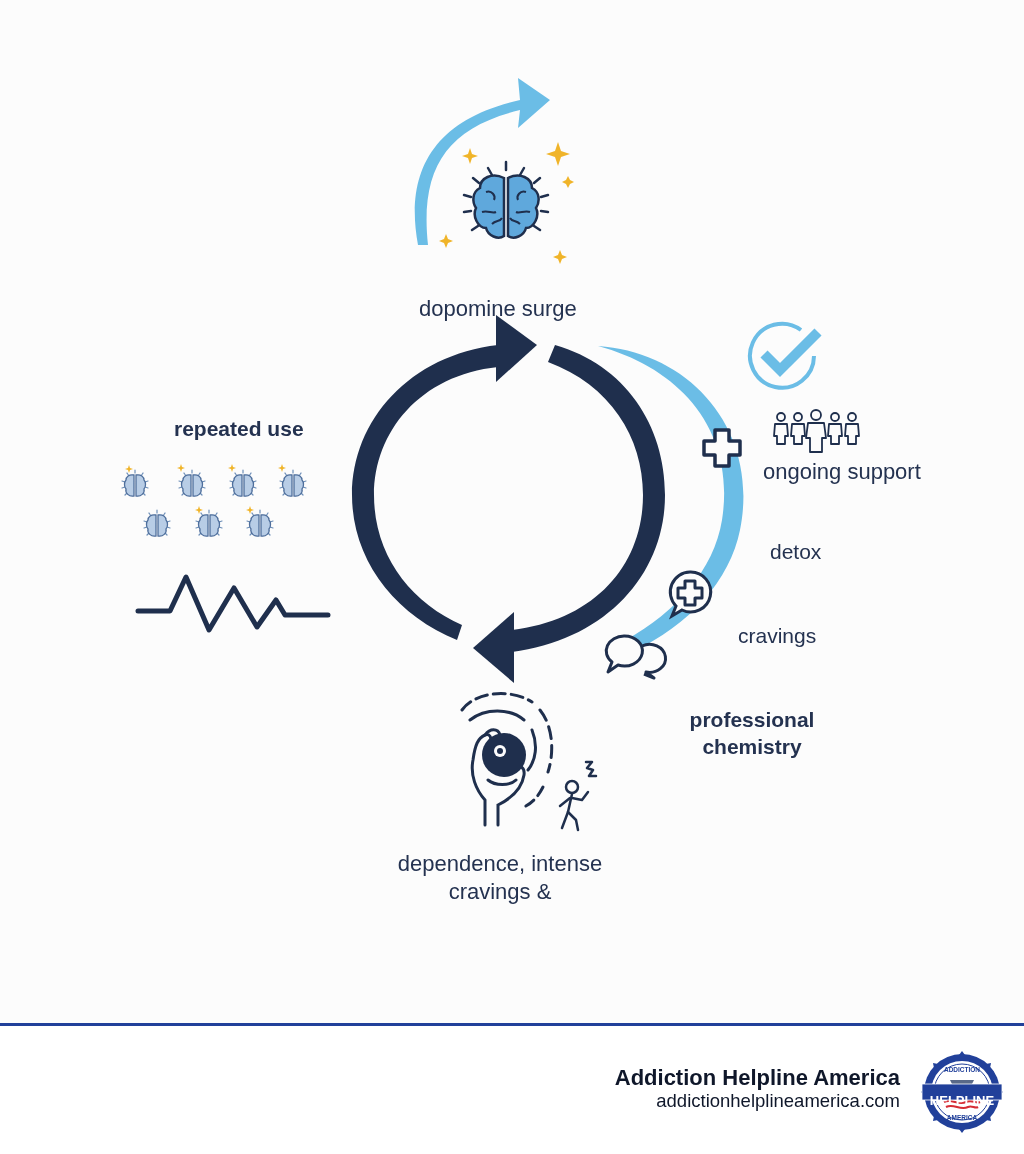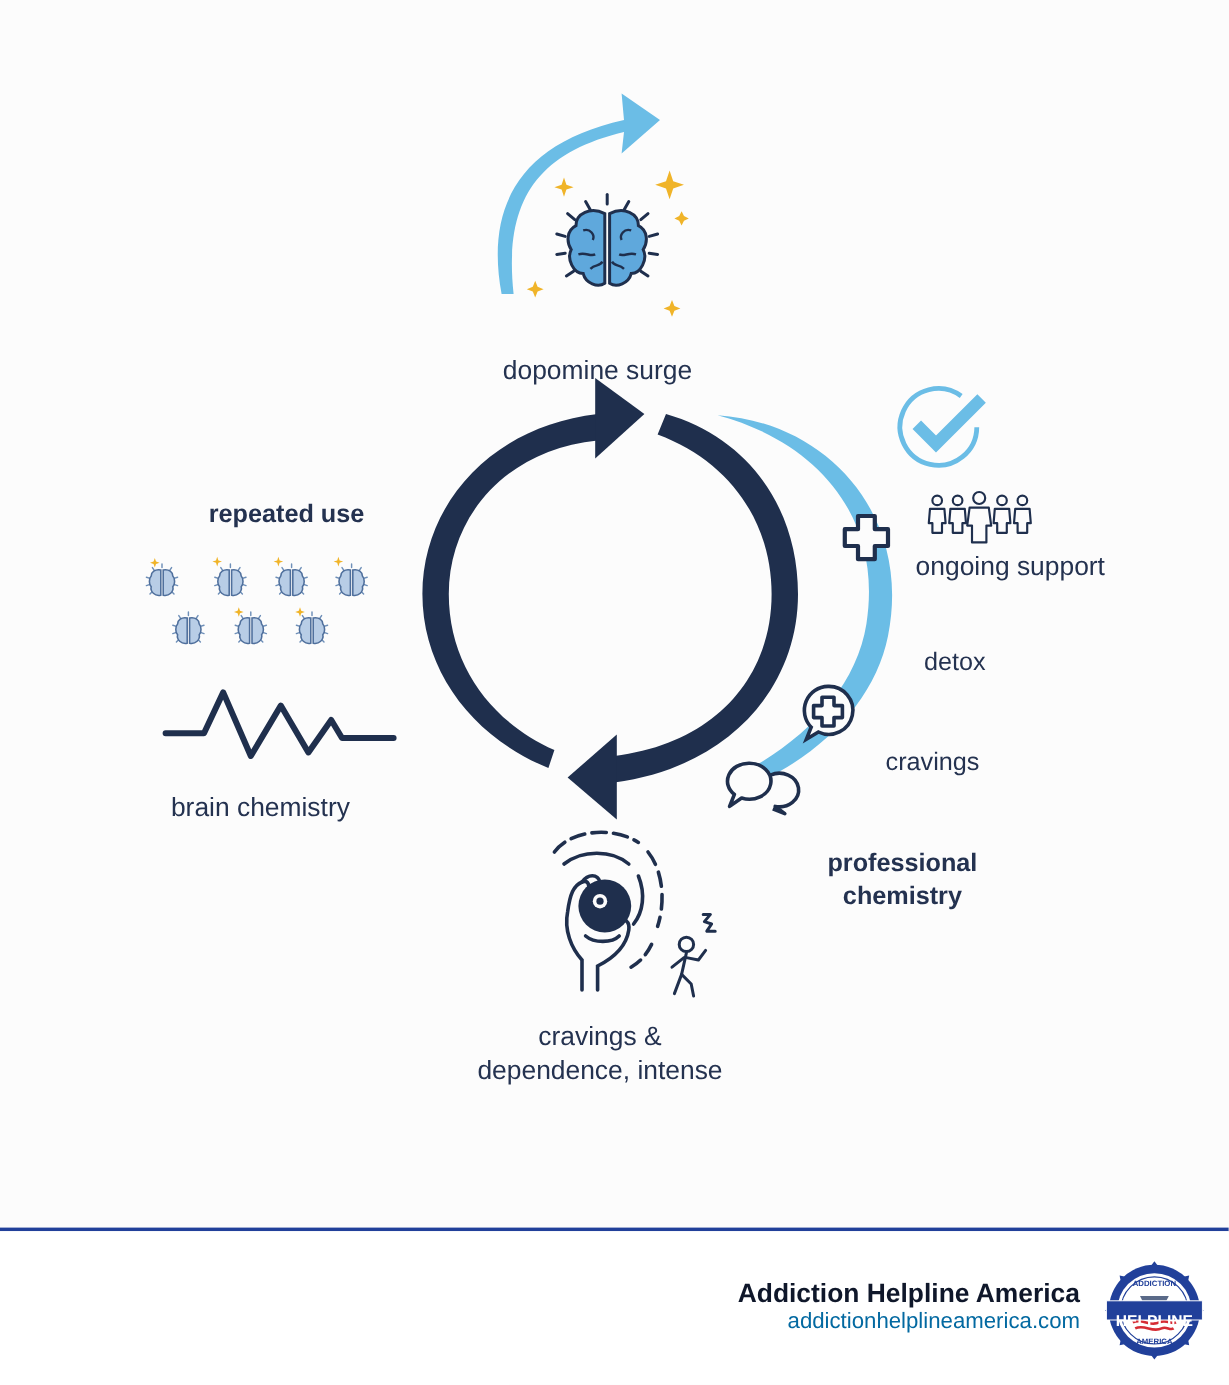--- a/index.html
+++ b/index.html
@@ -5,21 +5,21 @@
   * { box-sizing: border-box; margin: 0; padding: 0; }
   html, body { width: 1024px; height: 1154px; background: #fcfcfc; overflow: hidden; }
   body { position: relative; font-family: "Liberation Sans", "DejaVu Sans", sans-serif; color: #243250; }
   .label { position: absolute; color: #243250; white-space: nowrap; line-height: 1.2; }
   .bold { font-weight: bold; }
   .center { text-align: center; }
   svg { position: absolute; overflow: visible; }
   .divider { position: absolute; left: 0; top: 1023px; width: 1024px; height: 3px; background: #21409a; }
   .footer { position: absolute; top: 1026px; left: 0; width: 1024px; height: 128px; background: #ffffff; }
   .brand-name { position: absolute; right: 124px; top: 1065px; font-size: 22px; font-weight: bold; color: #0f172a; white-space: nowrap; }
-  .brand-url { position: absolute; right: 124px; top: 1090px; font-size: 18.5px; color: #0369a1; white-space: nowrap; }
+  .brand-url { position: absolute; right: 124px; top: 1090px; font-size: 18.5px; color: #0f172a; white-space: nowrap; }
 </style>
 </head>
 <body>
 
 <svg width="1024" height="1154" style="left:0;top:0;">
 
   <path d="M 418 245 C 405 175, 430 120, 520 100 L 518 78 L 550 100 L 518 128 L 520 110 C 445 128, 420 170, 428 245 Z" fill="#6bbde6"></path>
 </svg>
 
 <svg width="140" height="130" style="left:440px;top:140px;" viewBox="0 0 140 130">
@@ -105,21 +105,20 @@
   <use href="#minisparkle" x="167" y="6"></use>
   <use href="#minisparkle" x="84" y="48"></use>
   <use href="#minisparkle" x="135" y="48"></use>
 </svg>
 
 <svg width="200" height="70" style="left:135px;top:570px;" viewBox="0 0 200 70">
   <polyline points="3,41 35,41 51,7 74,60 99,18 122,57 141,30 150,45 193,45" fill="none" stroke="#1f2f4d" stroke-width="5" stroke-linecap="round" stroke-linejoin="round"></polyline>
 </svg>
 
 <div class="label center" style="left:100px;top:660px;width:234px;font-size:22px;">
-  <div>brain chemistry</div>
 </div>
 
 <svg width="200" height="170" style="left:440px;top:680px;" viewBox="0 0 200 170">
   <g fill="none" stroke="#1f2f4d" stroke-width="3" stroke-linecap="round">
 
     <path d="M 22 30 C 35 12, 70 8, 92 22" stroke-dasharray="12 6"></path>
     <path d="M 100 30 C 112 45, 115 70, 108 92" stroke-dasharray="12 7"></path>
     <path d="M 103 107 C 98 117, 92 123, 84 127" stroke-dasharray="10 6"></path>
     <path d="M 30 40 C 45 28, 70 28, 84 40"></path>
     <path d="M 92 50 C 98 65, 96 80, 88 90"></path>
@@ -138,22 +137,22 @@
     <circle cx="132" cy="107" r="6"></circle>
     <path d="M 132 114 L 128 132 L 122 148"></path>
     <path d="M 128 132 L 136 140 L 138 150"></path>
     <path d="M 130 118 L 120 126"></path>
     <path d="M 132 118 L 142 120 L 148 112"></path>
     <path d="M 146 82 L 152 82 L 147 88 L 153 90 L 149 96 L 156 96"></path>
   </g>
 </svg>
 
 <div class="label center" style="left:360px;top:850px;width:280px;font-size:22px;line-height:1.25;">
+  <div>dependence, intense</div>
   <div>cravings &amp;</div>
-  <div>dependence, intense</div>
 </div>
 
 <svg width="80" height="80" style="left:746px;top:318px;" viewBox="0 0 80 80">
   <path d="M 68 38 A 32 32 0 1 1 55 12" fill="none" stroke="#6bbde6" stroke-width="4"></path>
   <path d="M 18 36 L 34 52 L 72 14" fill="none" stroke="#6bbde6" stroke-width="10" stroke-linejoin="miter"></path>
 </svg>
 
 <svg width="90" height="48" style="left:772px;top:410px;" viewBox="0 0 90 48">
   <g fill="#fcfcfc" stroke="#1f2f4d" stroke-width="1.8" stroke-linejoin="round">
 

